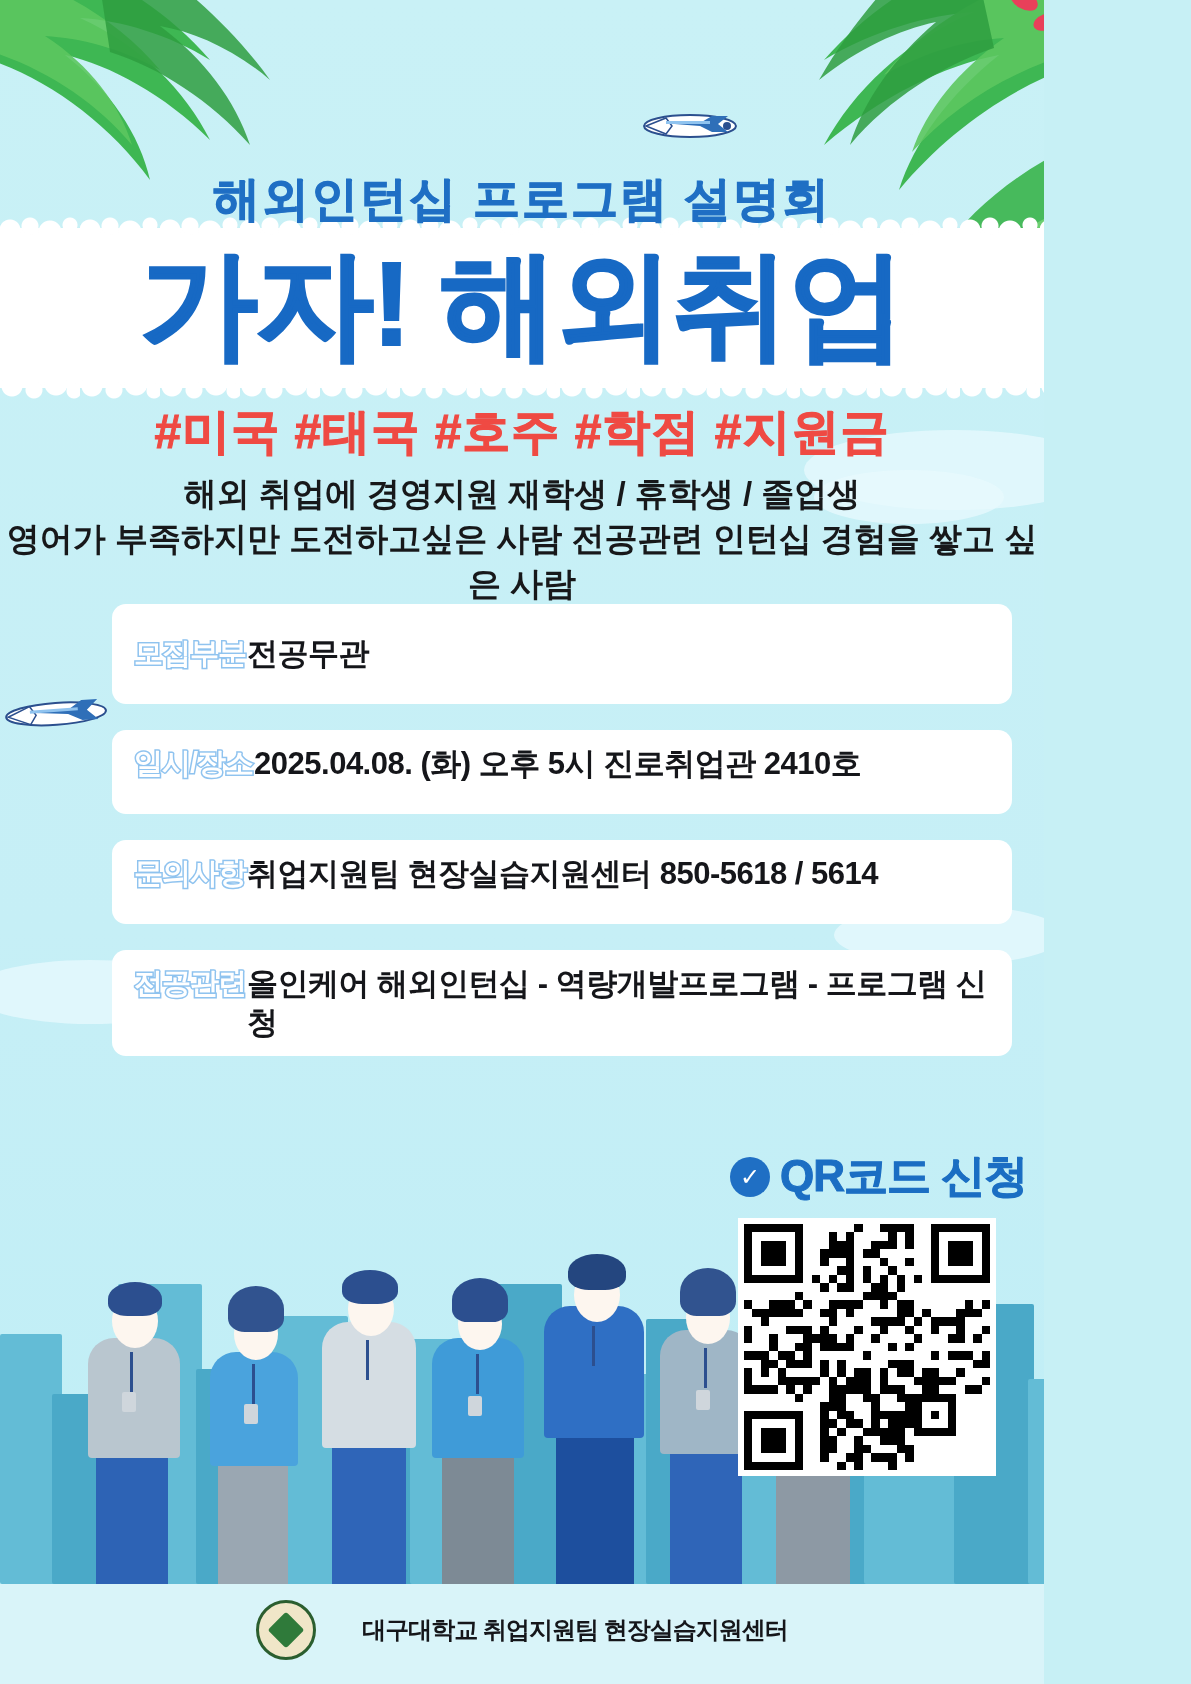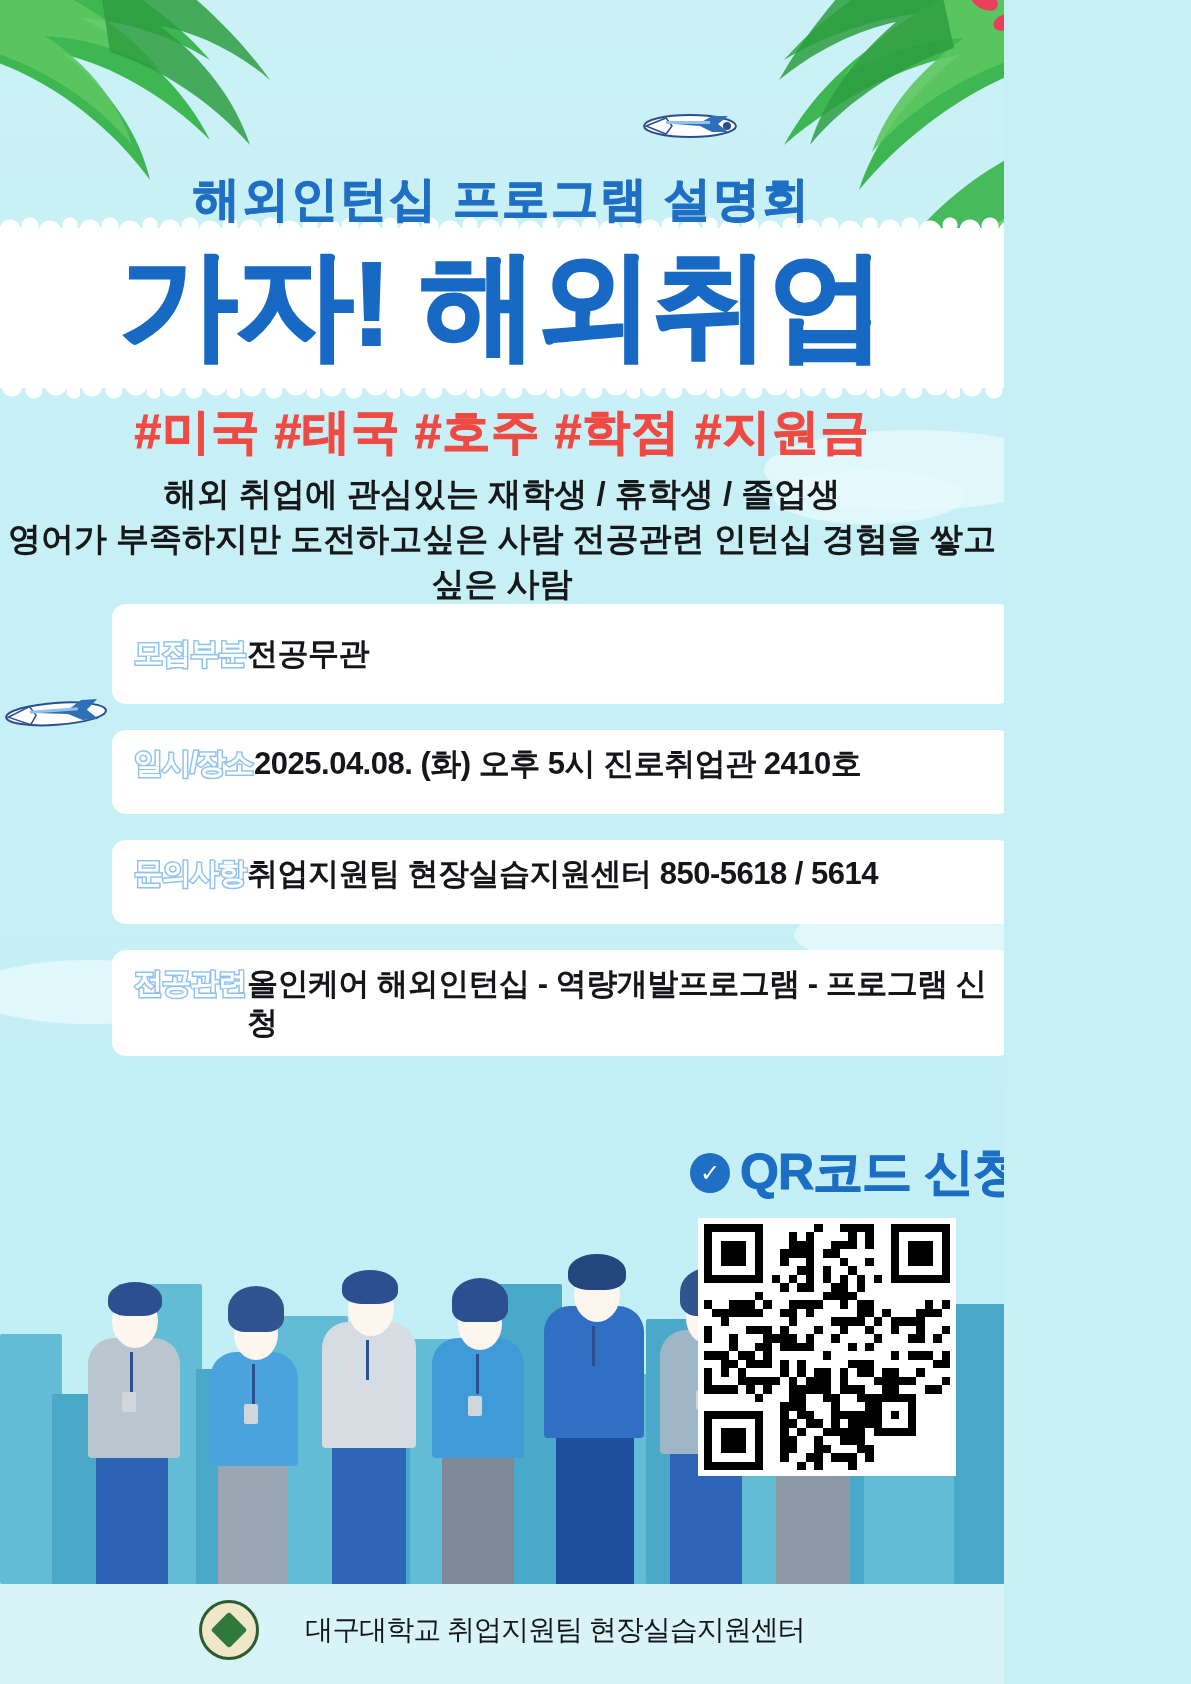--- a/index.html
+++ b/index.html
@@ -10,20 +10,21 @@
     background:#c7f0f5;
     overflow:hidden;
     position:relative;
   }
   .poster{
     position:absolute;inset:0;
     width:1004px;height:1684px;
     background:
       linear-gradient(180deg,#c9f1f6 0%,#c6eff6 55%,#bfeef6 100%);
     overflow:hidden;
+    padding-left:40px;
   }
 
   
   .cloud{position:absolute;background:#e8fafd;border-radius:50%;opacity:.75;}
   .cloud.c1{left:-40px;top:300px;width:260px;height:70px;}
   .cloud.c2{left:60px;top:330px;width:180px;height:52px;}
   .cloud.c3{right:-60px;top:430px;width:300px;height:80px;}
   .cloud.c4{right:40px;top:470px;width:190px;height:54px;}
   .cloud.c5{left:-30px;top:960px;width:240px;height:64px;}
   .cloud.c6{right:-20px;top:905px;width:230px;height:60px;}
@@ -157,21 +158,21 @@
     display:flex;align-items:center;justify-content:flex-start;
     gap:10px;margin-bottom:12px;margin-left:-8px;
   }
   .qr-check{
     width:40px;height:40px;border-radius:50%;
     background:#1f6fc4;color:#fff;
     display:flex;align-items:center;justify-content:center;
     font-size:24px;font-weight:bold;flex:0 0 auto;
   }
   .qr-label{
-    font-size:50px;font-weight:bold;color:#1b6ec3;
+    font-size:44px;font-weight:bold;color:#1b6ec3;
     -webkit-text-stroke:1px #1b6ec3;letter-spacing:-1px;
     white-space:nowrap;
   }
   .qr-code{
     width:258px;height:258px;background:#fff;padding:6px;
     box-sizing:border-box;
     image-rendering:pixelated;
   }
   .qr-grid{
     width:100%;height:100%;
@@ -191,21 +192,21 @@
     width:54px;height:54px;border-radius:50%;
     background:#f0e6c8;border:3px solid #2b5e2f;
     display:flex;align-items:center;justify-content:center;
     position:relative;flex:0 0 auto;
   }
   .uni-logo span{
     width:26px;height:26px;background:#2f7a3a;
     transform:rotate(45deg);border-radius:3px;display:block;
   }
   .footer-text{
-    font-size:28px;font-weight:normal;color:#15161a;letter-spacing:-1px;margin-left:30px;
+    font-size:24px;font-weight:bold;color:#15161a;letter-spacing:-1px;margin-left:30px;
   }
 
   
   .plane{position:absolute;}
   .plane svg{display:block;}
 </style>
 </head>
 <body>
 
 <div class="poster">
@@ -282,21 +283,21 @@
       <rect x="32" y="27" width="44" height="3" fill="#8fc3ef"></rect>
     </svg>
   </div>
 
   <div class="title-band"></div>
 
   <div class="headline">해외인턴십 프로그램 설명회</div>
   <div class="big-title">가자! 해외취업</div>
   <div class="hashtags">#미국  #태국  #호주 #학점  #지원금</div>
   <div class="subtitle">
-    <div>해외 취업에 관심있는 재학생 / 휴학생 / 졸업생</div>
+    <div>해외 취업에 경영지원 재학생 / 휴학생 / 졸업생</div>
     <div>영어가 부족하지만 도전하고싶은 사람 전공관련 인턴십 경험을 쌓고 싶은 사람</div>
   </div>
 
   <div class="cards">
 
     <div class="card tall">
       <div class="card-label">모집부분</div>
       <div class="card-value">
         <span>전공무관</span>
       </div>

